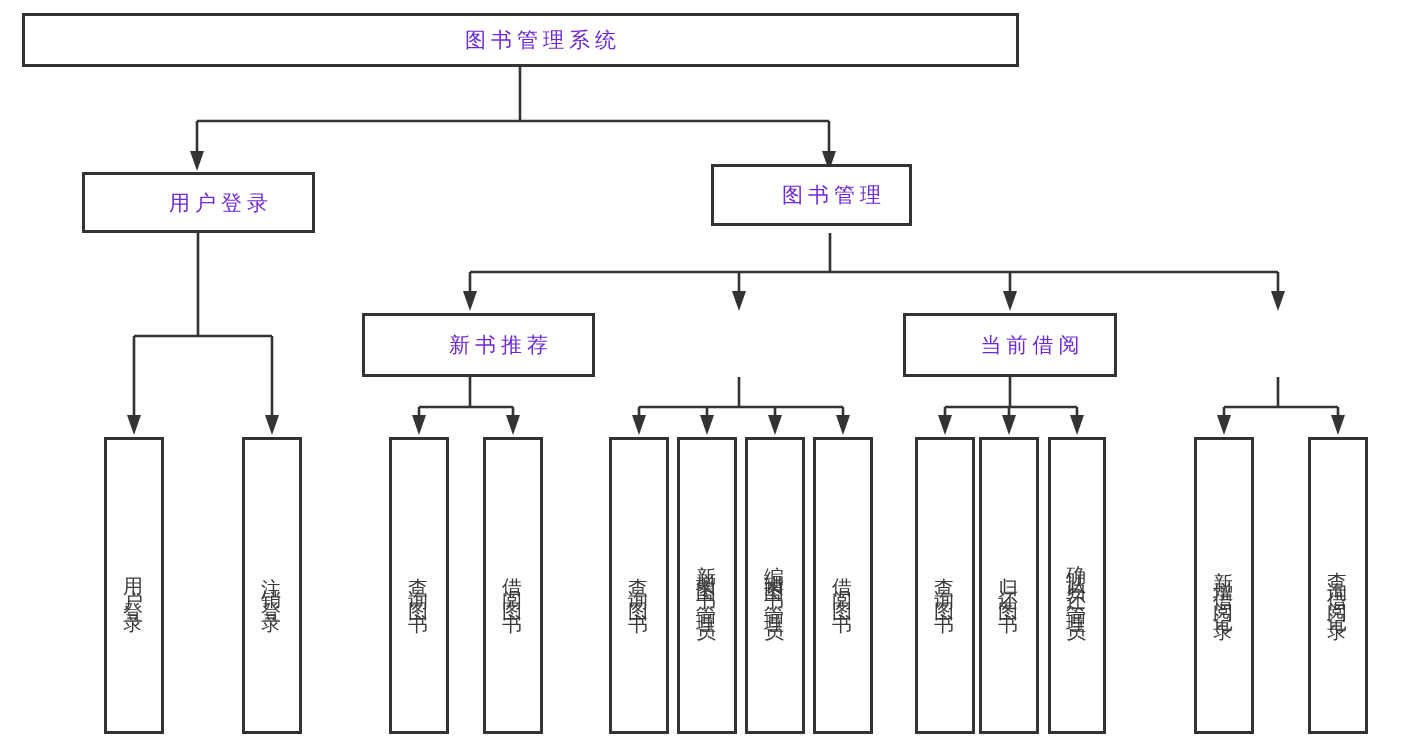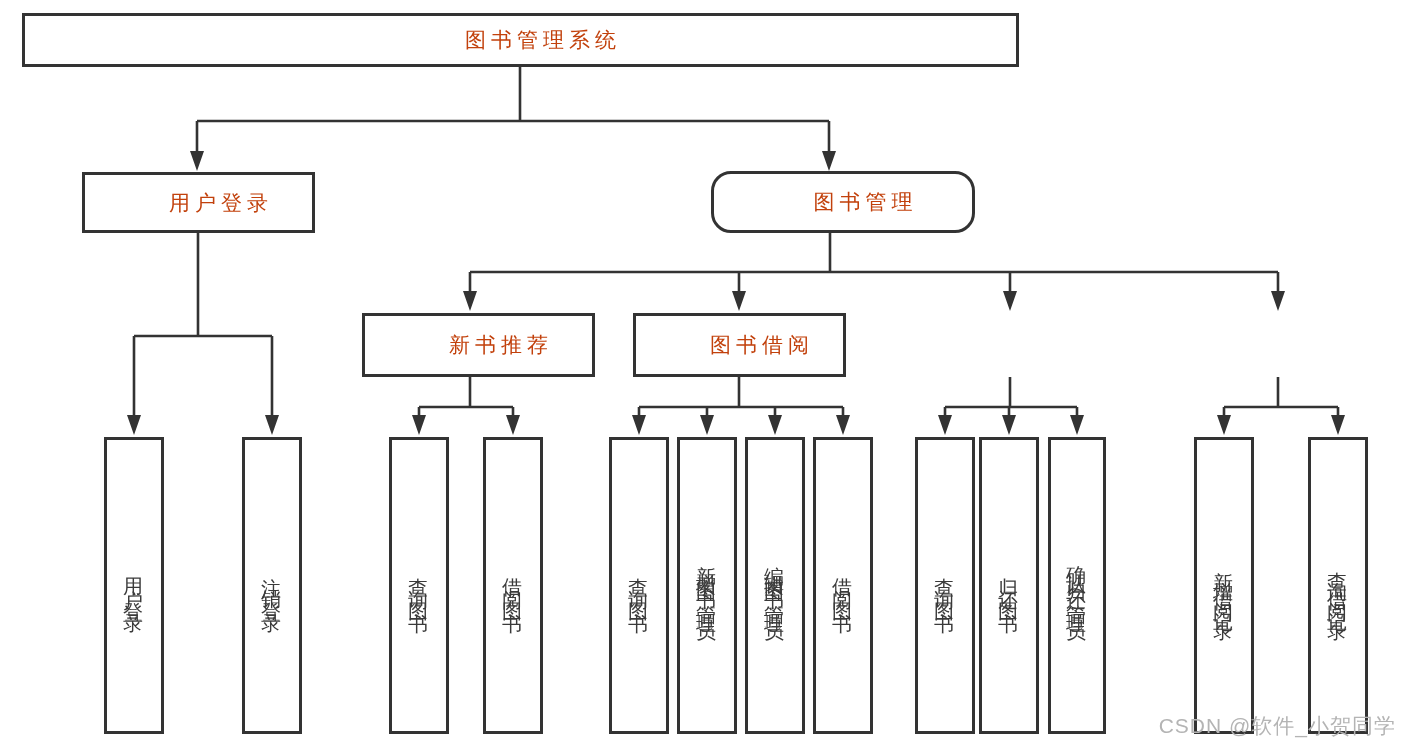--- a/index.html
+++ b/index.html
@@ -18,21 +18,21 @@
     pointer-events: none;
   }
   .node {
     position: absolute;
     background: #ffffff;
     border: 3px solid #333333;
     box-sizing: border-box;
     display: flex;
     align-items: center;
     justify-content: center;
-    color: #c2410c;
+    color: #6d28d9;
     font-size: 21px;
     letter-spacing: 5px;
     text-indent: 5px;
     white-space: nowrap;
     padding-left: 40px;
   }
   .vnode {
     position: absolute;
     background: #ffffff;
     border: 3px solid #333333;
@@ -96,38 +96,37 @@
       M938 415 L952 415 L945 435 Z
       M1002 415 L1016 415 L1009 435 Z
       M1070 415 L1084 415 L1077 435 Z
       M1217 415 L1231 415 L1224 435 Z
       M1331 415 L1345 415 L1338 435 Z"></path>
   </svg>
 
   <div class="node" style="left:22px; top:13px; width:997px; height:54px;">图书管理系统</div>
 
   <div class="node" style="left:82px; top:172px; width:233px; height:61px;">用户登录</div>
-  <div class="node" style="left:711px; top:171px; width:264px; height:62px;border-radius:20px;">图书管理</div>
+  <div class="node" style="left:711px; top:164px; width:201px; height:62px;">图书管理</div>
 
   <div class="node" style="left:362px; top:313px; width:233px; height:64px;">新书推荐</div>
-  <div class="node" style="left:633px; top:313px; width:213px; height:64px;">图书借阅</div>
+  <div class="node" style="left:903px; top:313px; width:214px; height:64px;">当前借阅</div>
 
   <div class="vnode" style="left:104px;">用户登录</div>
   <div class="vnode" style="left:242px;">注销登录</div>
 
   <div class="vnode" style="left:389px;">查询图书</div>
   <div class="vnode" style="left:483px;">借阅图书</div>
 
   <div class="vnode" style="left:609px;">查询图书</div>
   <div class="vnode long" style="left:677px;">新增图书（管理员）</div>
   <div class="vnode long" style="left:745px;">编辑图书（管理员）</div>
   <div class="vnode" style="left:813px;">借阅图书</div>
 
   <div class="vnode" style="left:915px;">查询图书</div>
   <div class="vnode" style="left:979px;">归还图书</div>
   <div class="vnode long" style="left:1048px; width:58px;">确认归还（管理员）</div>
 
   <div class="vnode mid" style="left:1194px;">新增借阅记录</div>
   <div class="vnode mid" style="left:1308px;">查询借阅记录</div>
 
-  <div id="watermark">CSDN @软件_小贺同学</div>
 
 </div>
 
 </body></html>

